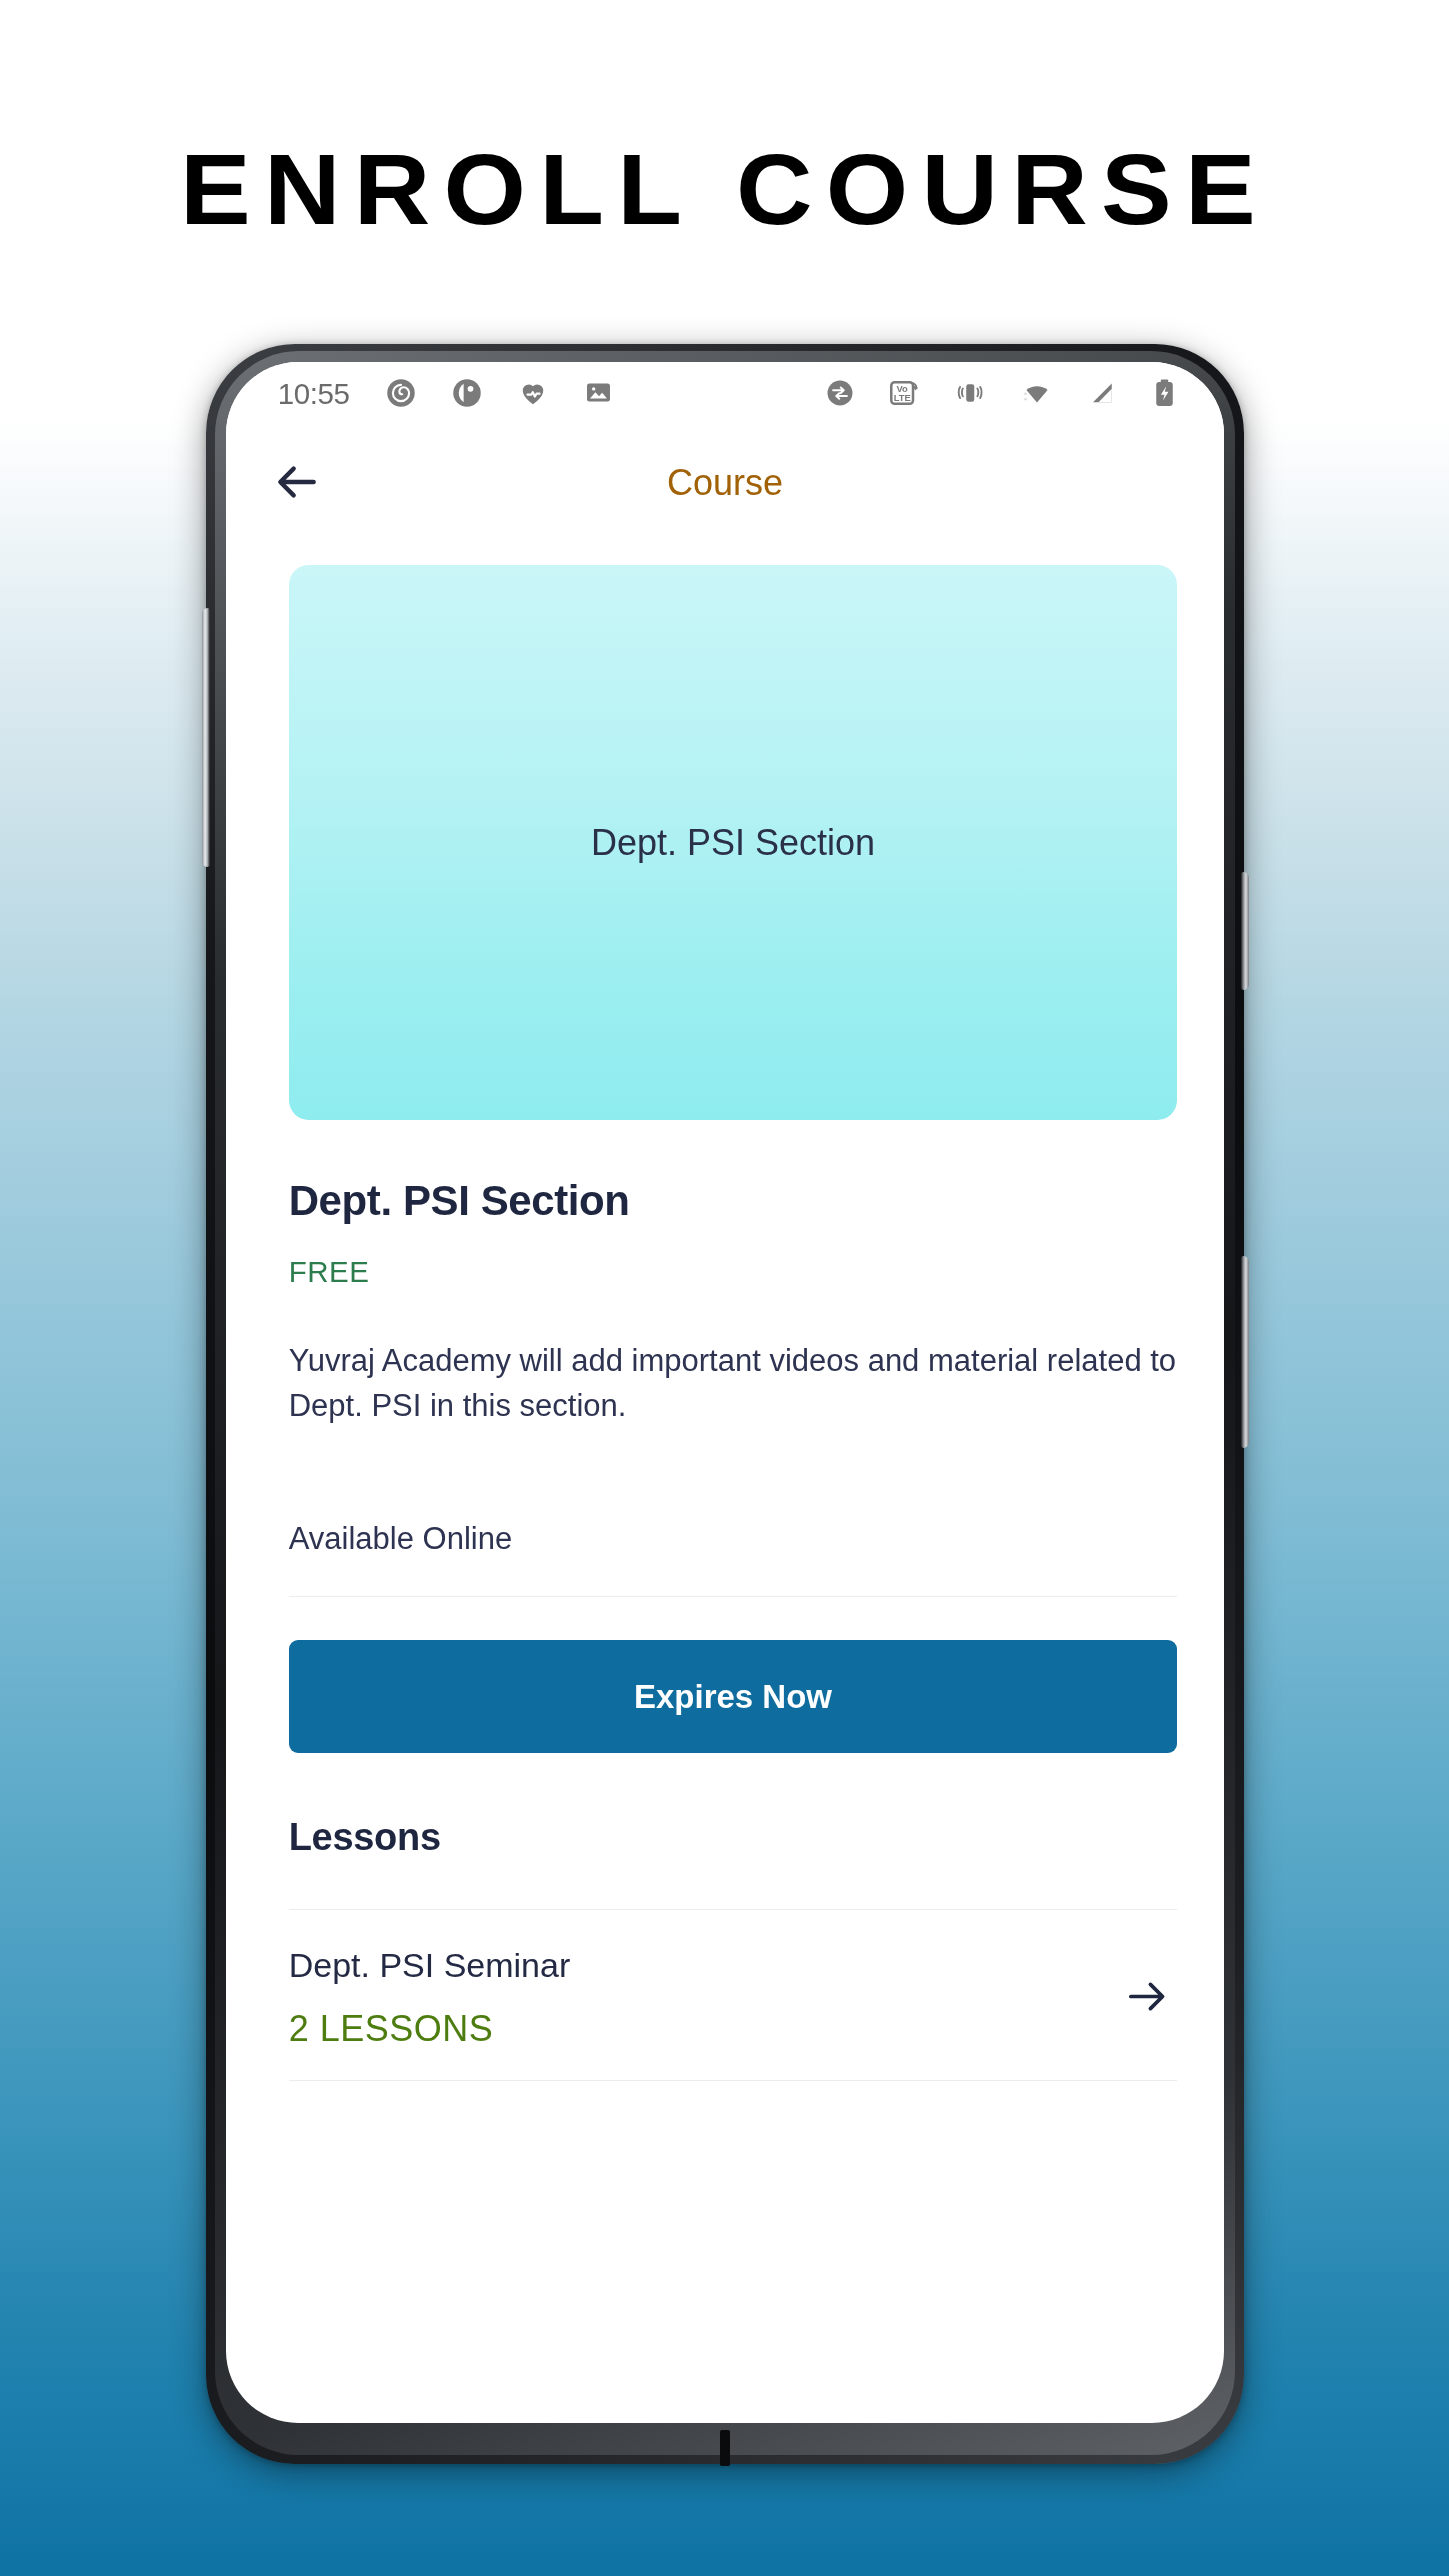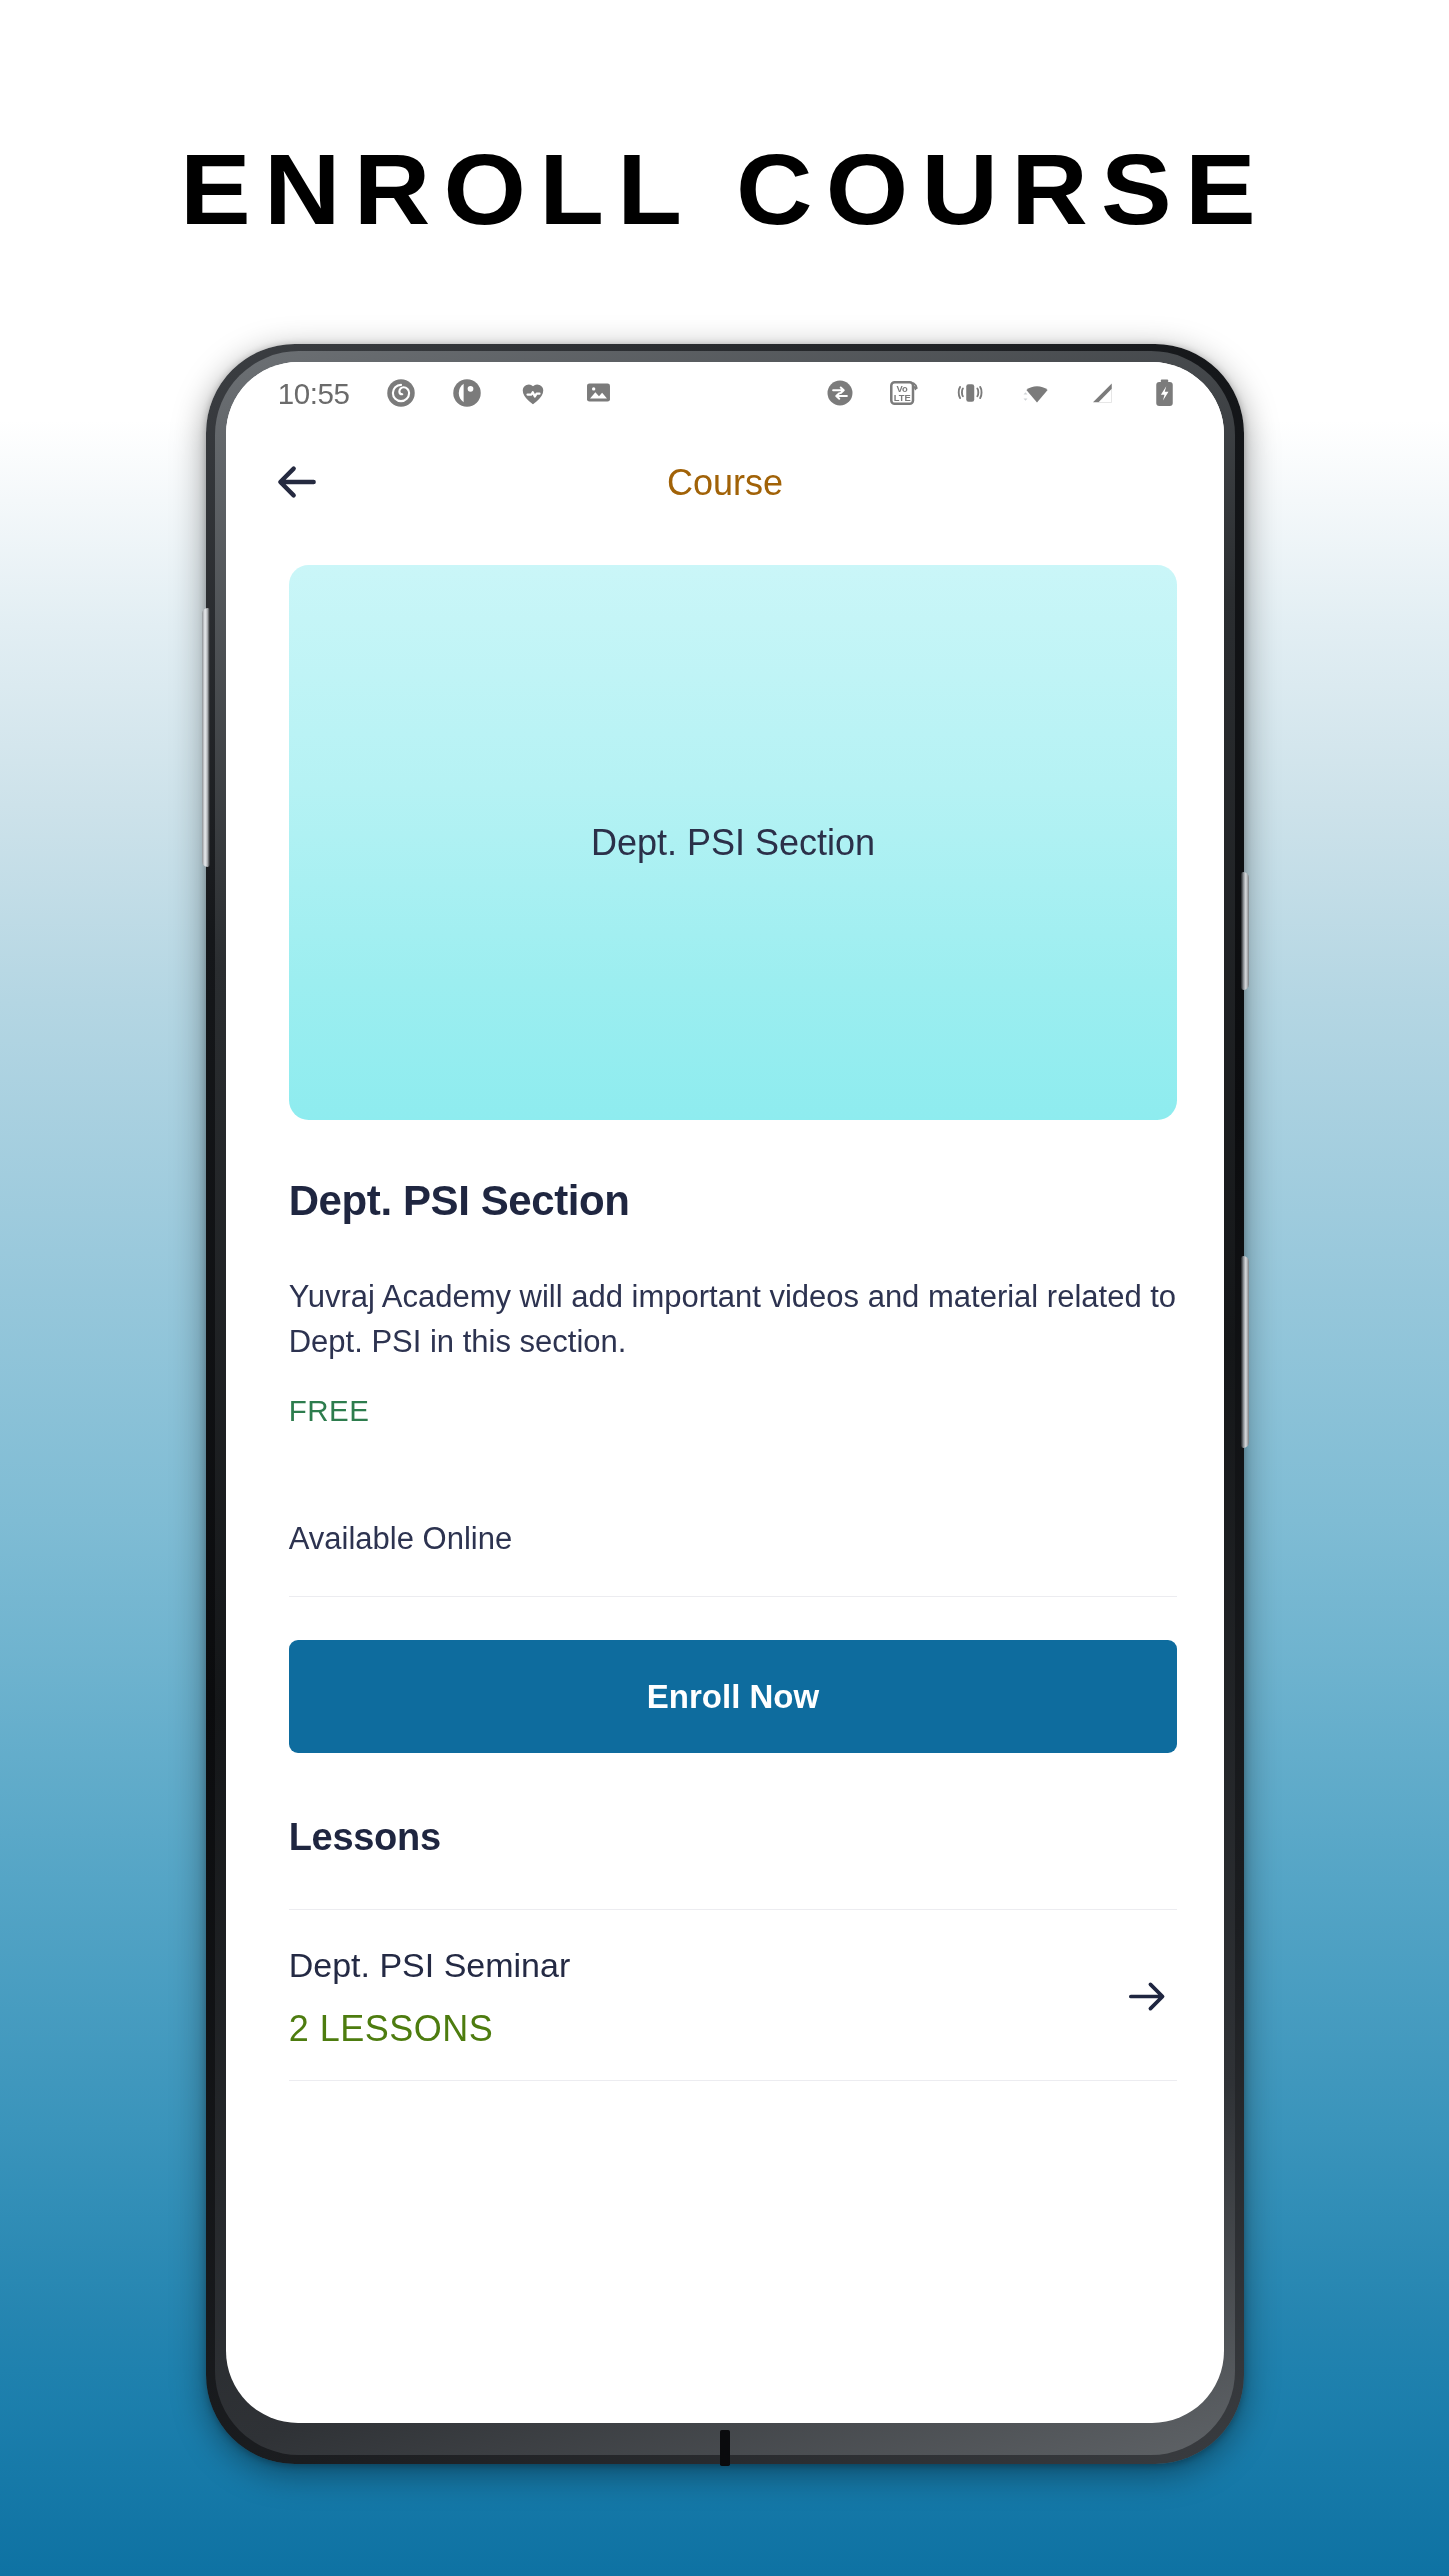--- a/index.html
+++ b/index.html
@@ -401,29 +401,29 @@
       </div>
 
       <div id="content">
 
         <div id="hero">
           <div id="hero-label">Dept. PSI Section</div>
         </div>
 
         <div id="course-title">Dept. PSI Section</div>
 
+        <div id="price-tag">FREE</div>
+
         <div id="course-desc">Yuvraj Academy will add important videos and material related to Dept. PSI in this section.</div>
 
-        <div id="price-tag">FREE</div>
-
         <div class="info-row" id="row-availability">Available Online</div>
 
 
         <div id="enroll-button">
-          <span id="enroll-label">Enroll Now</span>
+          <span id="enroll-label">Expires Now</span>
         </div>
 
         <div id="lessons-heading">Lessons</div>
 
         <div id="lessons-divider"></div>
 
         <div class="lesson-item">
           <div class="lesson-text">
             <div class="lesson-title">Dept. PSI Seminar</div>
             <div class="lesson-count">2 LESSONS</div>

